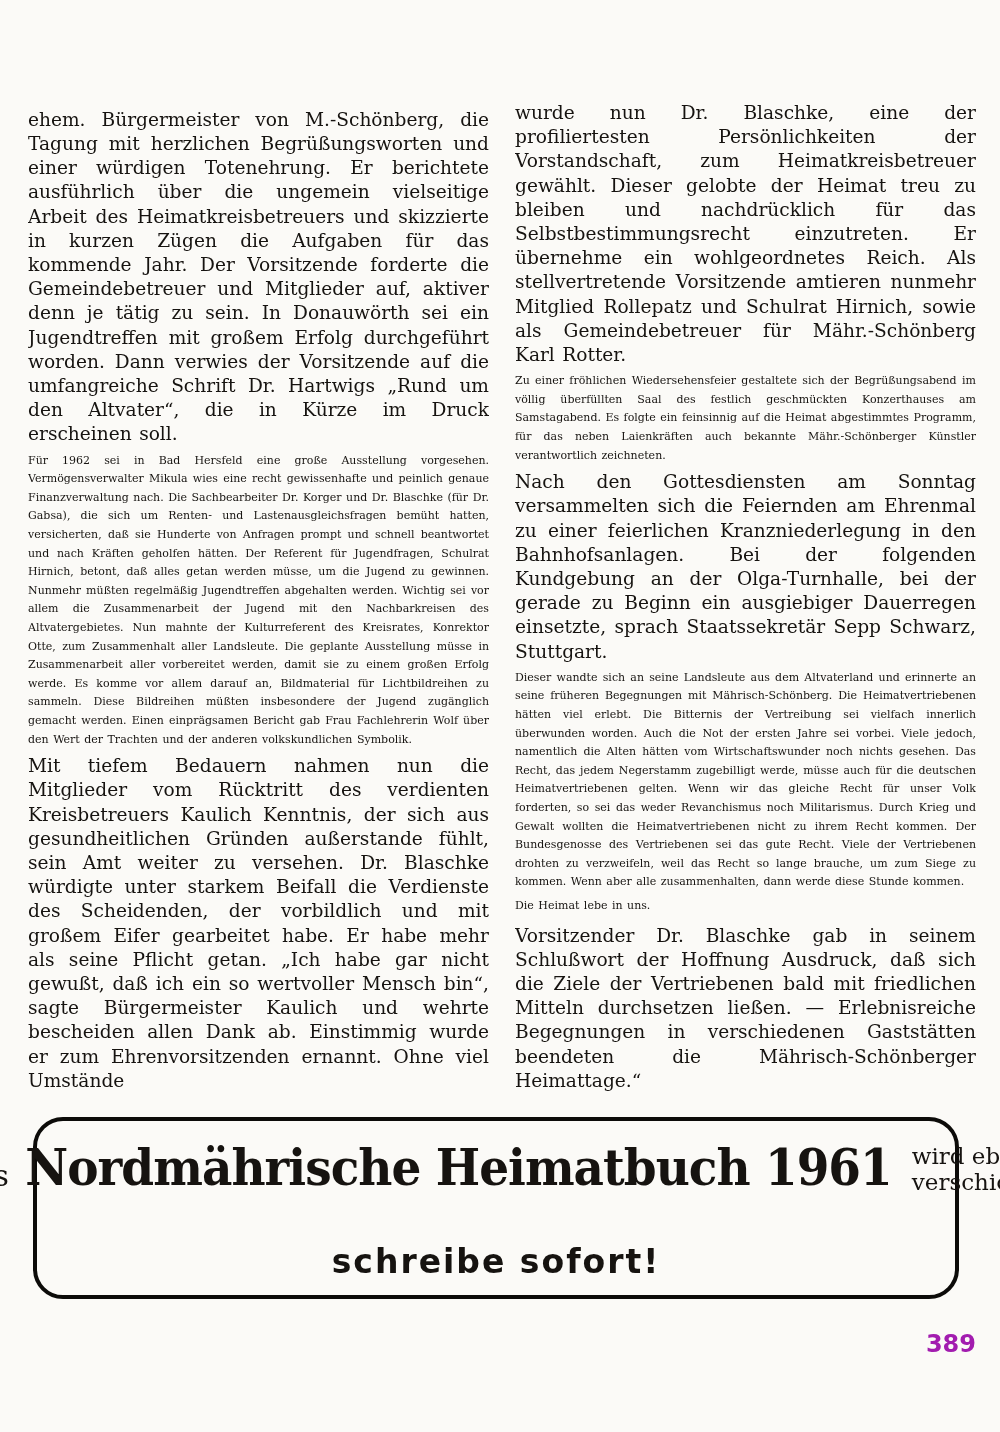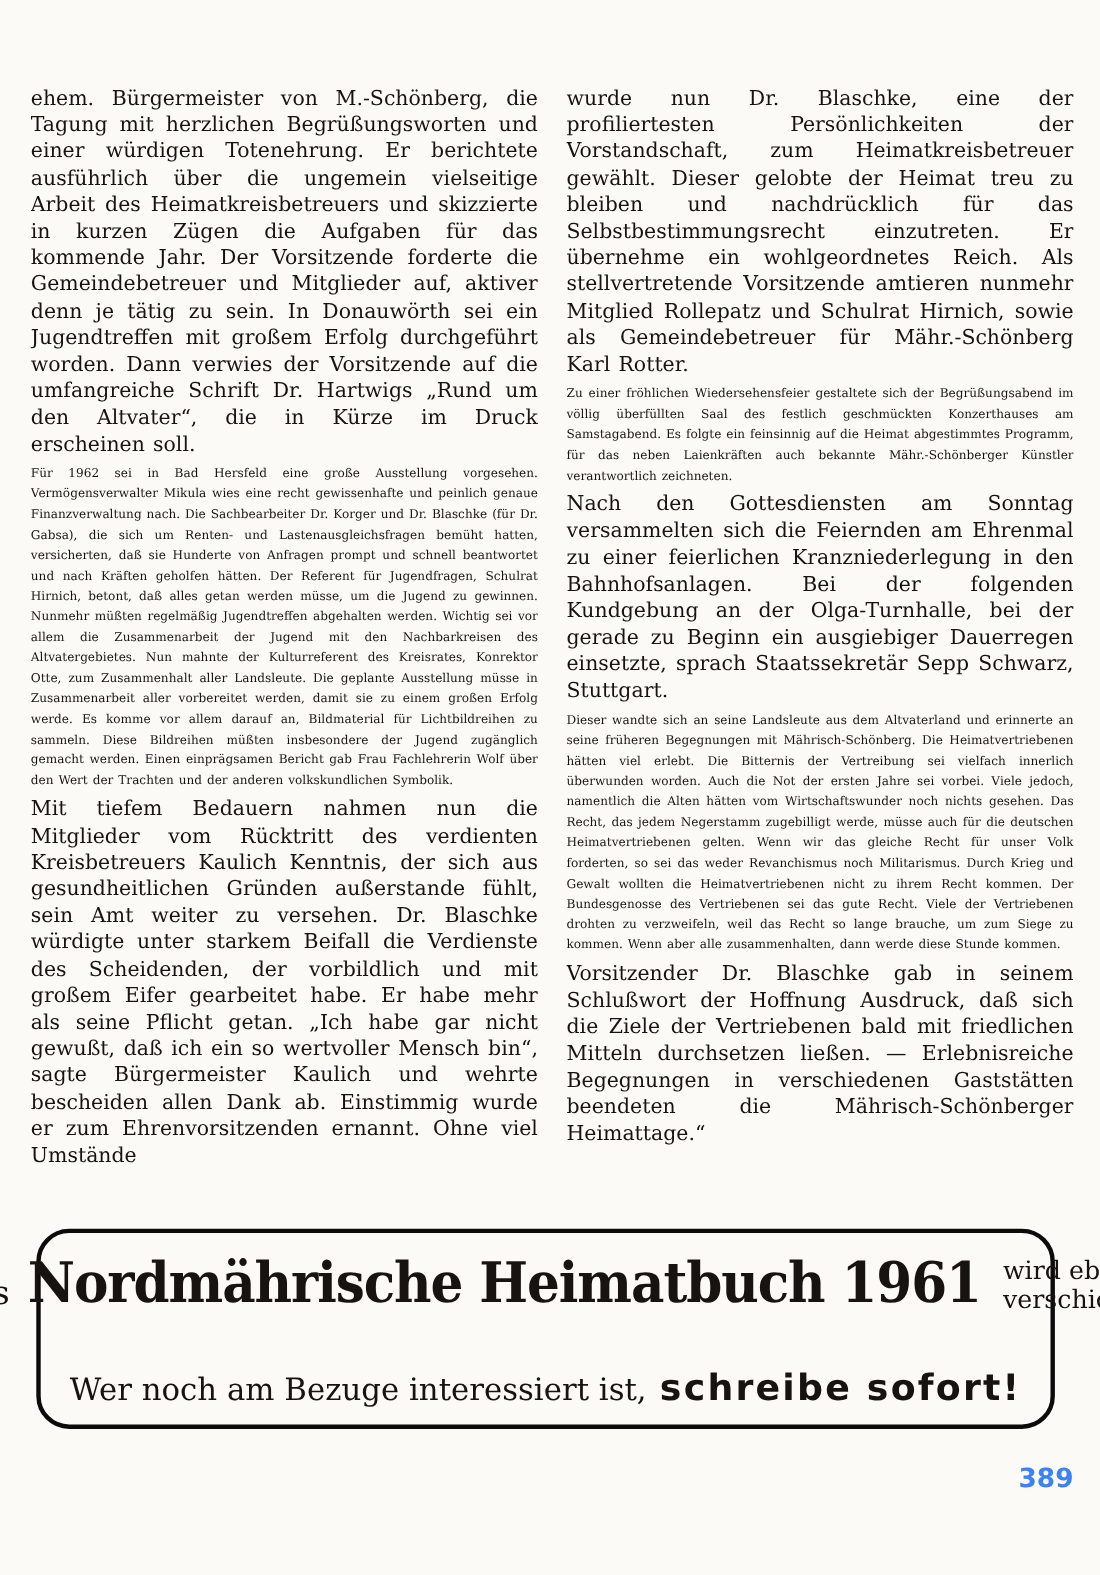--- a/index.html
+++ b/index.html
@@ -17,20 +17,21 @@
   }
   .columns {
     position: absolute;
     top: 78px;
     left: 28px;
     width: 948px;
     height: 1020px;
     display: flex;
     gap: 26px;
     overflow: hidden;
+    align-items: flex-end;
   }
   .col {
     width: 461px;
     flex: 0 0 461px;
     overflow: hidden;
   }
   .col p {
     margin: 0 0 5px 0;
     text-align: justify;
     hyphens: auto;
@@ -109,50 +110,50 @@
     letter-spacing: 2px;
     margin-top: 31px;
   }
   .page-number {
     position: absolute;
     right: 24px;
     top: 1330px;
     font-family: "DejaVu Sans", "Liberation Sans", sans-serif;
     font-weight: bold;
     font-size: 24px;
-    color: #3b82f6;
+    color: #a21caf;
     text-align: center;
   }
 </style>
 </head>
 <body>
 
 <div class="columns">
   <div class="col">
     <p class="para-normal">ehem. Bürgermeister von M.-Schönberg, die Tagung mit herzlichen Begrüßungsworten und einer würdigen Totenehrung. Er berichtete ausführlich über die ungemein vielseitige Arbeit des Heimatkreisbetreuers und skizzierte in kurzen Zügen die Aufgaben für das kommende Jahr. Der Vorsitzende forderte die Gemeindebetreuer und Mitglieder auf, aktiver denn je tätig zu sein. In Donauwörth sei ein Jugendtreffen mit großem Erfolg durchgeführt worden. Dann verwies der Vorsitzende auf die umfangreiche Schrift Dr. Hartwigs „Rund um den Altvater“, die in Kürze im Druck erscheinen soll.</p>
     <p class="para-small">Für 1962 sei in Bad Hersfeld eine große Ausstellung vorgesehen. Vermögensverwalter Mikula wies eine recht gewissenhafte und peinlich genaue Finanzverwaltung nach. Die Sachbearbeiter Dr. Korger und Dr. Blaschke (für Dr. Gabsa), die sich um Renten- und Lastenausgleichsfragen bemüht hatten, versicherten, daß sie Hunderte von Anfragen prompt und schnell beantwortet und nach Kräften geholfen hätten. Der Referent für Jugendfragen, Schulrat Hirnich, betont, daß alles getan werden müsse, um die Jugend zu gewinnen. Nunmehr müßten regelmäßig Jugendtreffen abgehalten werden. Wichtig sei vor allem die Zusammenarbeit der Jugend mit den Nachbarkreisen des Altvatergebietes. Nun mahnte der Kulturreferent des Kreisrates, Konrektor Otte, zum Zusammenhalt aller Landsleute. Die geplante Ausstellung müsse in Zusammenarbeit aller vorbereitet werden, damit sie zu einem großen Erfolg werde. Es komme vor allem darauf an, Bildmaterial für Lichtbildreihen zu sammeln. Diese Bildreihen müßten insbesondere der Jugend zugänglich gemacht werden. Einen einprägsamen Bericht gab Frau Fachlehrerin Wolf über den Wert der Trachten und der anderen volkskundlichen Symbolik.</p>
     <p class="para-normal">Mit tiefem Bedauern nahmen nun die Mitglieder vom Rücktritt des verdienten Kreisbetreuers Kaulich Kenntnis, der sich aus gesundheitlichen Gründen außerstande fühlt, sein Amt weiter zu versehen. Dr. Blaschke würdigte unter starkem Beifall die Verdienste des Scheidenden, der vorbildlich und mit großem Eifer gearbeitet habe. Er habe mehr als seine Pflicht getan. „Ich habe gar nicht gewußt, daß ich ein so wertvoller Mensch bin“, sagte Bürgermeister Kaulich und wehrte bescheiden allen Dank ab. Einstimmig wurde er zum Ehrenvorsitzenden ernannt. Ohne viel Umstände</p>
   </div>
   <div class="col">
     <p class="para-normal">wurde nun Dr. Blaschke, eine der profiliertesten Persönlichkeiten der Vorstandschaft, zum Heimatkreisbetreuer gewählt. Dieser gelobte der Heimat treu zu bleiben und nachdrücklich für das Selbstbestimmungsrecht einzutreten. Er übernehme ein wohlgeordnetes Reich. Als stellvertretende Vorsitzende amtieren nunmehr Mitglied Rollepatz und Schulrat Hirnich, sowie als Gemeindebetreuer für Mähr.-Schönberg Karl Rotter.</p>
     <p class="para-small">Zu einer fröhlichen Wiedersehensfeier gestaltete sich der Begrüßungsabend im völlig überfüllten Saal des festlich geschmückten Konzerthauses am Samstagabend. Es folgte ein feinsinnig auf die Heimat abgestimmtes Programm, für das neben Laienkräften auch bekannte Mähr.-Schönberger Künstler verantwortlich zeichneten.</p>
     <p class="para-normal">Nach den Gottesdiensten am Sonntag versammelten sich die Feiernden am Ehrenmal zu einer feierlichen Kranzniederlegung in den Bahnhofsanlagen. Bei der folgenden Kundgebung an der Olga-Turnhalle, bei der gerade zu Beginn ein ausgiebiger Dauerregen einsetzte, sprach Staatssekretär Sepp Schwarz, Stuttgart.</p>
     <p class="para-small">Dieser wandte sich an seine Landsleute aus dem Altvaterland und erinnerte an seine früheren Begegnungen mit Mährisch-Schönberg. Die Heimatvertriebenen hätten viel erlebt. Die Bitternis der Vertreibung sei vielfach innerlich überwunden worden. Auch die Not der ersten Jahre sei vorbei. Viele jedoch, namentlich die Alten hätten vom Wirtschaftswunder noch nichts gesehen. Das Recht, das jedem Negerstamm zugebilligt werde, müsse auch für die deutschen Heimatvertriebenen gelten. Wenn wir das gleiche Recht für unser Volk forderten, so sei das weder Revanchismus noch Militarismus. Durch Krieg und Gewalt wollten die Heimatvertriebenen nicht zu ihrem Recht kommen. Der Bundesgenosse des Vertriebenen sei das gute Recht. Viele der Vertriebenen drohten zu verzweifeln, weil das Recht so lange brauche, um zum Siege zu kommen. Wenn aber alle zusammenhalten, dann werde diese Stunde kommen.</p>
+    <p class="para-small para-motto">Die Heimat lebe in uns.</p>
     <p class="para-normal">Vorsitzender Dr. Blaschke gab in seinem Schlußwort der Hoffnung Ausdruck, daß sich die Ziele der Vertriebenen bald mit friedlichen Mitteln durchsetzen ließen. — Erlebnisreiche Begegnungen in verschiedenen Gaststätten beendeten die Mährisch-Schönberger Heimattage.“</p>
   </div>
 </div>
 
 <div class="advert-box">
   <div class="ad-line1">
     <span class="ad-das">Das</span>
     <span class="ad-title">Nordmährische Heimatbuch 1961</span>
     <span class="ad-shipnote">
       <span>wird eben</span>
       <span>verschickt!</span>
     </span>
   </div>
   <div class="ad-line2">
-    <span class="ad-call-prefix">Wer noch am Bezuge interessiert ist,</span>
     <span class="ad-call-bold">schreibe sofort!</span>
   </div>
 </div>
 
 <div class="page-number">389</div>
 
 </body></html>

